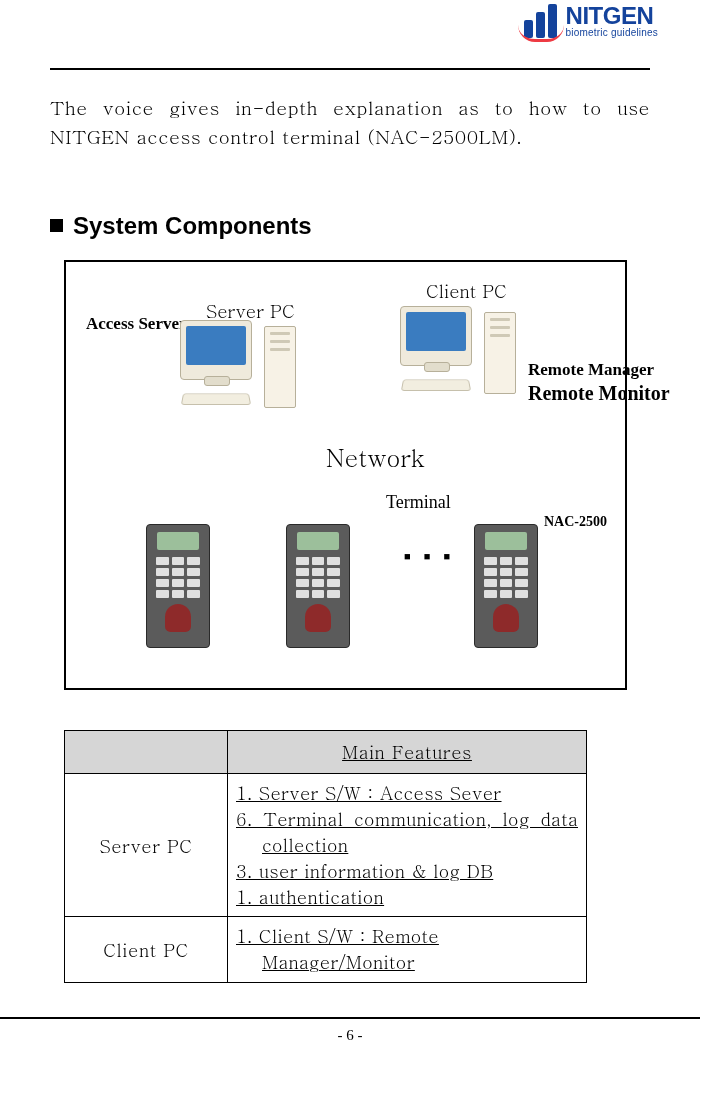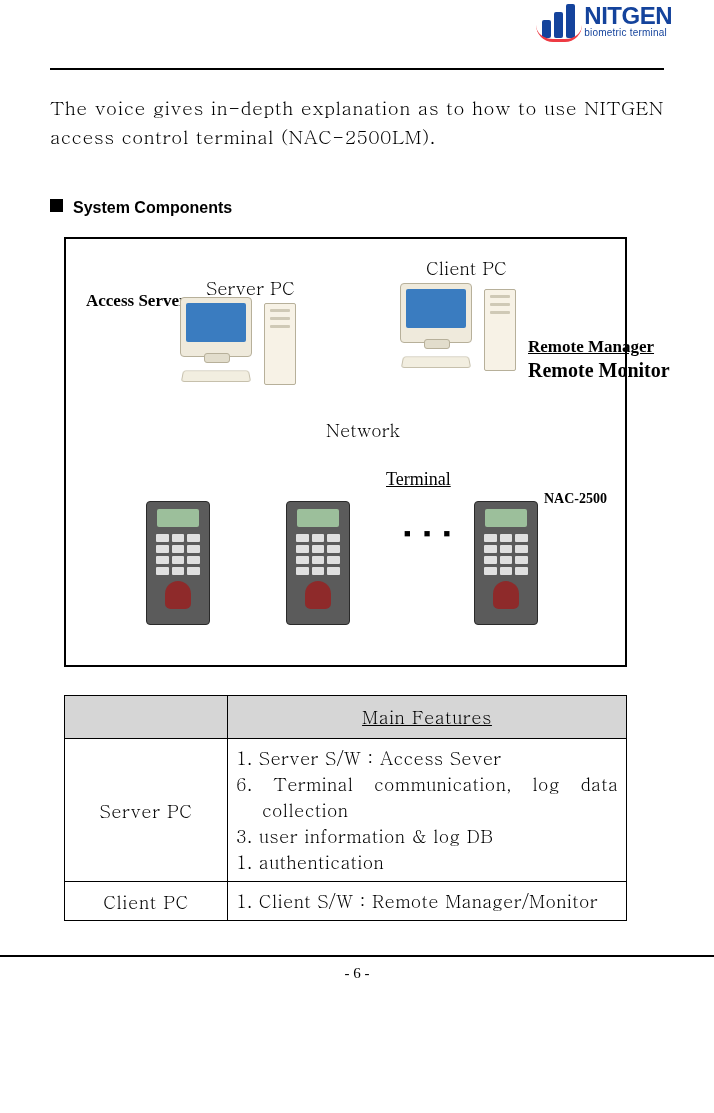--- a/index.html
+++ b/index.html
@@ -3,21 +3,21 @@
 <meta charset="utf-8">
 <style>
   html, body {
     margin: 0;
     padding: 0;
     background: #fff;
     width: 714px;
   }
   .page {
     width: 714px;
-    padding: 0 50px 30px 50px;
+    padding: 0 64px 30px 50px;
     box-sizing: border-box;
     font-family: "Malgun Gothic", "Arial", sans-serif;
     color: #000;
   }
 
   
   .header {
     width: 100%;
     position: relative;
     padding-top: 12px;
@@ -90,25 +90,25 @@
     font-size: 19px;
     letter-spacing: 0.5px;
     line-height: 1.55;
     margin-top: 22px;
     text-align: justify;
   }
   .body-text + .body-text { margin-top: 12px; }
 
   .section-heading {
     display: flex;
-    align-items: flex-start;
+    align-items: center;
     font-family: "Malgun Gothic", Arial, sans-serif;
     font-weight: 700;
-    font-size: 16px;
-    margin-top: 48px;
+    font-size: 24px;
+    margin-top: 61px;
   }
   .section-heading .sq {
     width: 13px; height: 13px;
     background: #000;
     margin-right: 10px;
   }
 
   
   .diagram-frame {
     border: 2px solid #000;
@@ -118,21 +118,21 @@
     position: relative;
     box-sizing: border-box;
   }
   .lbl {
     position: absolute;
     font-family: "Batang", Arial, sans-serif;
     font-size: 18px;
     white-space: nowrap;
   }
   .lbl.bold { font-family: "Times New Roman", serif; font-weight: 700; }
-  .lbl.network { font-size: 18px; }
+  .lbl.network { font-size: 24px; }
 
   
   .pc {
     position: absolute;
     width: 110px;
     height: 90px;
   }
   .pc .tower {
     position: absolute; right: -6px; top: 6px;
     width: 30px; height: 80px;
@@ -210,22 +210,22 @@
 
   .dots {
     position: absolute;
     font-size: 11px;
     letter-spacing: 5px;
   }
 
   
   table.features {
     border-collapse: collapse;
-    width: 563px;
-    margin: 28px 0 0 14px;
+    width: 523px;
+    margin: 40px 0 0 14px;
     font-family: "Batang", "Courier New", Courier, monospace;
     font-size: 18px;
   }
   table.features th, table.features td {
     border: 1.5px solid #000;
     padding: 6px 8px;
     vertical-align: middle;
   }
   table.features thead th {
     background: #d6d6d6;
@@ -234,20 +234,21 @@
     letter-spacing: 0.5px;
     height: 30px;
   }
   table.features thead th:first-child { width: 146px; }
   table.features td.label {
     text-align: center;
     letter-spacing: 0.5px;
   }
   table.features td.content {
     padding: 6px 8px;
+    text-decoration: underline;
   }
   .feat-line {
     display: block;
     padding-left: 26px;
     text-indent: -26px;
     letter-spacing: 0.3px;
     line-height: 1.45;
   }
   .feat-line.justify {
     text-align: justify;
@@ -277,42 +278,42 @@
       <div style="position:relative;">
         <div class="logo-mark">
           <div class="bar b1"></div>
           <div class="bar b2"></div>
           <div class="bar b3"></div>
         </div>
         <div class="logo-arc"></div>
       </div>
       <div class="logo-text">
         <span class="logo-name">NITGEN</span>
-        <span class="logo-tag">biometric terminal</span>
+        <span class="logo-tag">biometric guidelines</span>
       </div>
     </div>
     <div class="header-rule"></div>
   </div>
 
   <p class="body-text">The voice gives in-depth explanation as to how to use NITGEN access control terminal (NAC-2500LM).</p>
 
   <div class="section-heading">
     <span class="sq"></span>
     <span>System Components</span>
   </div>
 
   <div class="diagram-frame">
 
     <span class="lbl" style="left:140px; top:36px;">Server PC</span>
     <span class="lbl bold" style="left:20px; top:52px; font-size:17px;">Access Server</span>
     <span class="lbl" style="left:360px; top:16px;">Client PC</span>
-    <span class="lbl bold" style="left:462px; top:98px; font-size:17px;text-decoration:underline;">Remote Manager</span>
+    <span class="lbl bold" style="left:462px; top:98px; font-size:17px;">Remote Manager</span>
     <span class="lbl bold" style="left:462px; top:120px; font-size:20px;">Remote Monitor</span>
     <span class="lbl network" style="left:260px; top:178px;">Network</span>
-    <span class="lbl" style="left:320px; top:230px; font-family:'Times New Roman',serif;text-decoration:underline;">Terminal</span>
+    <span class="lbl" style="left:320px; top:230px; font-family:'Times New Roman',serif;">Terminal</span>
     <span class="lbl bold" style="left:478px; top:252px; font-size:14px;">NAC-2500</span>
     <span class="dots" style="left:338px; top:288px;">■ ■ ■</span>
 
     <div class="pc" style="left:114px; top:58px;">
       <div class="tower">
           <div class="slot"></div>
           <div class="slot"></div>
           <div class="slot"></div>
         </div>
       <div class="monitor"></div>

